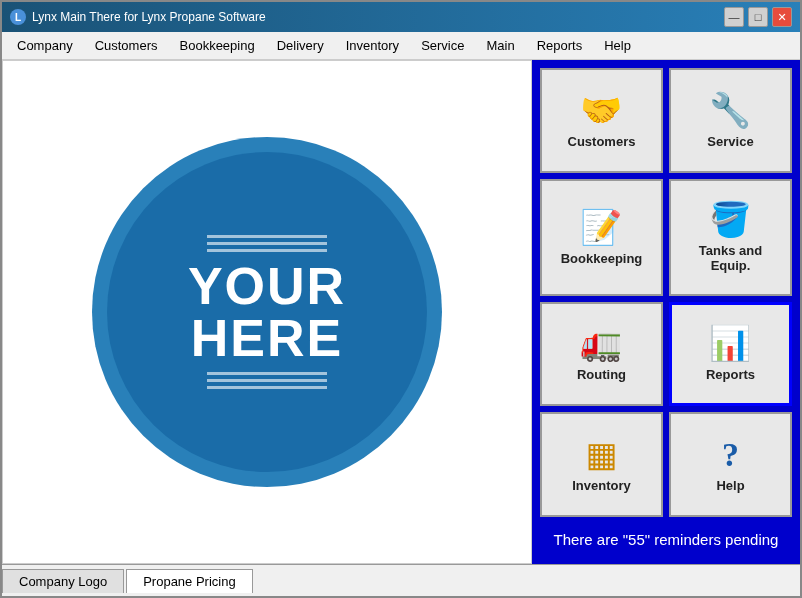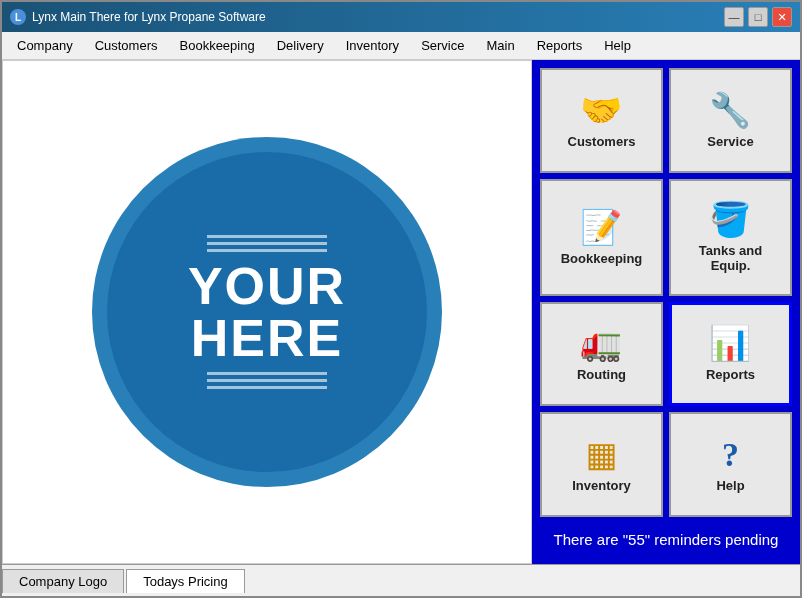--- a/index.html
+++ b/index.html
@@ -320,16 +320,16 @@
             <span class="grid-btn-label">Help</span>
           </div>
         </div>
       <div class="reminders-text">There are "55" reminders pending</div>
     </div>
 
   </div>
 
   <div class="bottom-bar" id="bottom-bar-container">
   <div class="bottom-tab">Company Logo</div>
-      <div class="bottom-tab active">Todays Pricing</div>
+      <div class="bottom-tab active">Propane Pricing</div>
     </div>
 
 </div>
 
 </body></html>

